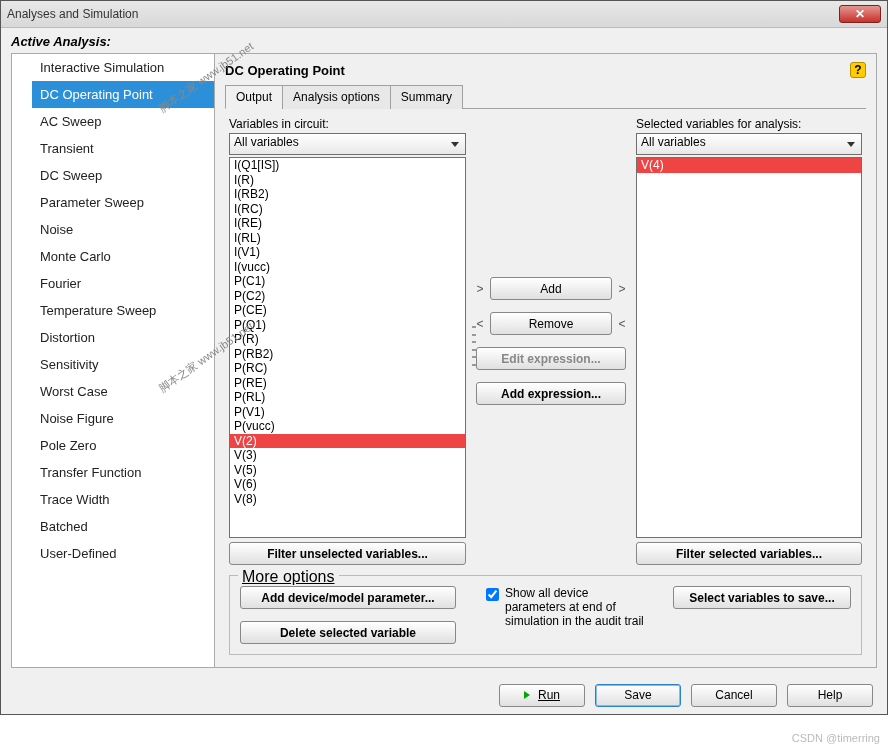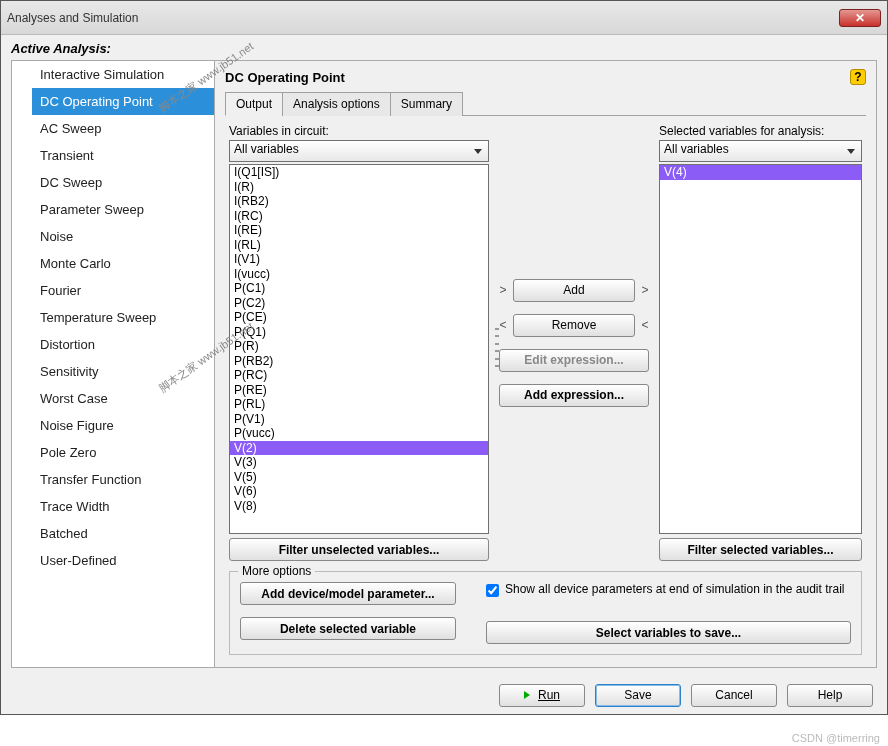--- a/index.html
+++ b/index.html
@@ -1,59 +1,59 @@
 <!DOCTYPE html>
 <html><head>
 <meta charset="utf-8">
 <style>
 * { box-sizing: border-box; margin: 0; padding: 0; font-family: "Segoe UI", Tahoma, sans-serif; font-size: 12px; }
 body { background: #fff; width: 888px; height: 746px; overflow: hidden; position: relative; }
 .window { width: 888px; height: 715px; border: 1px solid #555; background: #f0f0f0; display: flex; flex-direction: column; }
-.titlebar { height: 34px; background: linear-gradient(#e8e8e8, #d8d8d8); display: flex; align-items: center; padding: 0 6px; border-bottom: 1px solid #bbb; }
+.titlebar { height: 27px; background: linear-gradient(#e8e8e8, #d8d8d8); display: flex; align-items: center; padding: 0 6px; border-bottom: 1px solid #bbb; }
 .titlebar-text { color: #333; font-size: 12px; flex: 1; }
 .close-btn { width: 42px; height: 18px; background: linear-gradient(#e49790, #c9302c); border: 1px solid #7a2420; border-radius: 3px; display: flex; align-items: center; justify-content: center; color: #fff; font-weight: bold; font-size: 10px; }
 .header { padding: 6px 10px 4px; font-weight: bold; font-size: 13px; font-style: italic; }
 .body { flex: 1; display: flex; padding: 0 10px 8px 10px; gap: 0; }
 .sidebar { width: 204px; border: 1px solid #aaa; background: #fff; overflow: hidden; padding-left: 20px; }
 .sidebar-item { padding: 6px 8px; cursor: pointer; color: #222; font-size: 13px; white-space: nowrap; }
 .sidebar-item.selected { background: #2b90d9; color: #fff; position: relative; }
 .sidebar-item.selected::after { content: ""; position: absolute; right: -1px; top: 50%; transform: translateY(-50%); border-left: 8px solid #2b90d9; border-top: 12px solid transparent; border-bottom: 12px solid transparent; }
 .main { flex: 1; border: 1px solid #aaa; border-left: none; background: #f0f0f0; display: flex; flex-direction: column; padding: 8px 10px; }
 .main-title-row { display: flex; align-items: center; }
 .main-title { font-weight: bold; font-size: 13px; flex: 1; }
 .help-icon { width: 16px; height: 16px; background: #ffcc00; border: 1px solid #b38f00; border-radius: 3px; display: flex; align-items: center; justify-content: center; font-weight: bold; color: #000; }
 .tabs { display: flex; margin-top: 6px; border-bottom: 1px solid #a0a0a0; }
 .tab { padding: 4px 10px; border: 1px solid #a0a0a0; border-bottom: none; background: #e8e8e8; margin-right: -1px; cursor: pointer; font-size: 12px; position: relative; top: 1px; }
 .tab.active { background: #f0f0f0; border-bottom: 1px solid #f0f0f0; }
 .tab-content { flex: 1; padding: 8px 4px 4px; display: flex; flex-direction: column; }
 .vars-row { display: flex; gap: 10px; flex: 1; }
 .vars-col { display: flex; flex-direction: column; }
-.vars-col.left { width: 260px; justify-content: center; }
+.vars-col.left { width: 237px; justify-content: center; }
 .vars-col.right { flex: 1; }
 .vars-col label { margin-bottom: 2px; }
 .combo { height: 22px; border: 1px solid #707070; background: linear-gradient(#fff, #e8e8e8); padding: 1px 18px 1px 4px; position: relative; cursor: pointer; }
 .combo::after { content: ""; position: absolute; right: 6px; top: 8px; border-left: 4px solid transparent; border-right: 4px solid transparent; border-top: 5px solid #333; }
 .listbox { flex: 1; border: 1px solid #707070; background: #fff; overflow-y: auto; overflow-x: hidden; margin-top: 2px; }
 .listbox .li { padding: 0 4px; line-height: 14.5px; cursor: pointer; white-space: nowrap; }
-.listbox .li.sel { background: #8b5cf6; color: #fff; }
+.listbox .li.sel { background: #ef4444; color: #fff; }
 .btn { height: 23px; border: 1px solid #888; background: linear-gradient(#fff, #e0e0e0); border-radius: 3px; cursor: pointer; padding: 0 10px; display: inline-flex; align-items: center; justify-content: center; font-size: 12px; }
 .btn.disabled { color: #888; }
 .btn.wide { width: 100%; font-weight: bold; }
 .middle-col { width: 150px; display: flex; flex-direction: column; justify-content: center; gap: 12px; align-items: center; position: relative; }
 .arrow-row { display: flex; align-items: center; gap: 6px; width: 100%; }
 .arrow-row .ch { color: #555; width: 8px; text-align: center; }
 .arrow-row .btn { flex: 1; text-align: center; }
 .grip { position: absolute; left: -4px; top: 50%; width: 6px; height: 40px; display: flex; flex-direction: column; justify-content: space-between; transform: translateY(-15px); }
 .grip span { display: block; width: 4px; height: 2px; background: #999; }
 .filter-btn { margin-top: 4px; }
 .more-options { border: 1px solid #bbb; margin-top: 10px; padding: 10px 10px 10px; position: relative; }
-.more-options-legend { position: absolute; top: -8px; left: 8px; background: #f0f0f0; padding: 0 4px; font-size: 12px; }
+.more-options-legend { position: absolute; top: -8px; left: 8px; background: #f0f0f0; padding: 0 4px; font-size: 16px; text-decoration: underline; }
 .more-grid { display: flex; gap: 30px; }
 .more-left { width: 216px; display: flex; flex-direction: column; gap: 12px; }
-.more-right { flex: 1; display: flex; flex-direction: column; gap: 24px; }
+.more-right { flex: 1; display: flex; flex-direction: row; gap: 24px; }
 .chk-row { display: flex; align-items: flex-start; gap: 6px; }
 .chk-row input { margin-top: 2px; }
 .chk-row span { line-height: 14px; }
 .footer { height: 38px; background: #f0f0f0; display: flex; align-items: center; justify-content: flex-end; padding: 0 14px; gap: 10px; }
 .footer .btn { width: 86px; }
 .footer .btn.default { border: 1px solid #2a80c9; box-shadow: 0 0 0 1px #88bce8 inset; }
 .play { display: inline-block; width: 0; height: 0; border-left: 6px solid #0a0; border-top: 4px solid transparent; border-bottom: 4px solid transparent; margin-right: 8px; }
 .underline { text-decoration: underline; }
 .watermark { position: absolute; color: #888; font-size: 11px; transform: rotate(-35deg); pointer-events: none; }
 .wm1 { left: 150px; top: 70px; }

